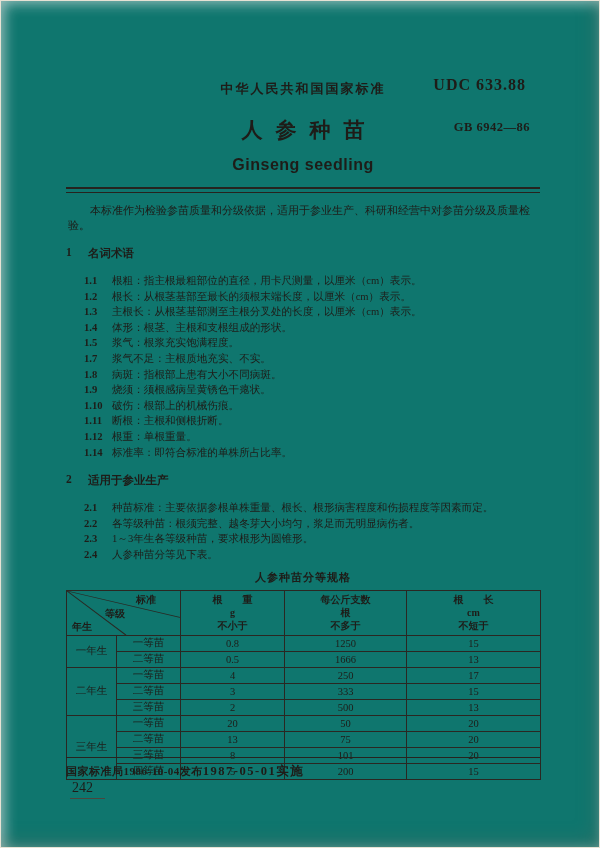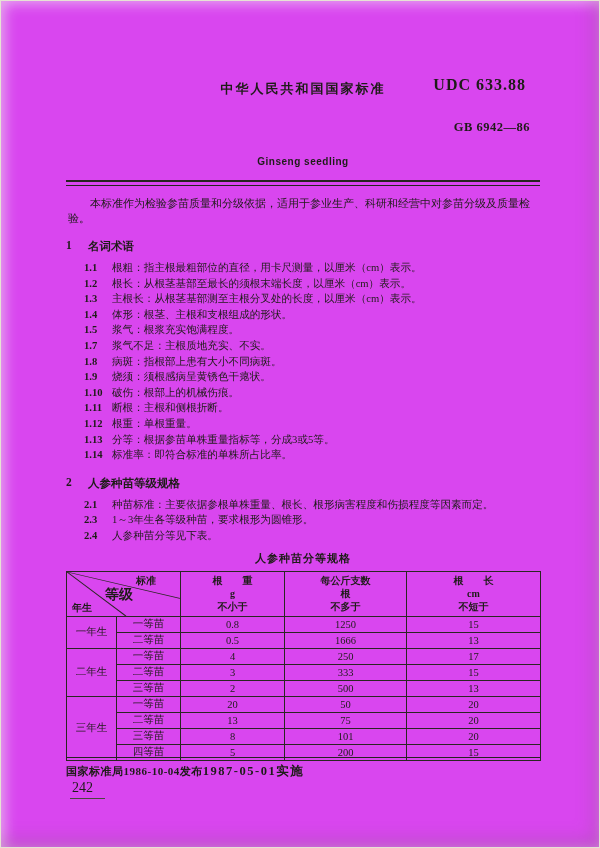--- a/index.html
+++ b/index.html
@@ -3,57 +3,57 @@
 <meta charset="utf-8">
 <style>
   html,body{margin:0;padding:0;}
   body{
     width:600px;height:848px;position:relative;overflow:hidden;
     background:#d9d6cc;
     font-family:"Liberation Serif","DejaVu Serif",serif;
   }
   .page{
     position:absolute;inset:0;
-    background:#d946ef;color:#1e1c18;
+    background:#0f766e;color:#1e1c18;
     box-shadow:inset 0 0 0 1px #e7e2d4, inset -6px -8px 18px rgba(110,105,90,.25), inset 4px 3px 14px rgba(255,255,255,.6);
   }
   .content{padding:80px 60px 0 66px;position:relative;}
 
   
   .hdr-row{position:relative;text-align:center;font-weight:bold;font-size:13px;letter-spacing:2px;}
   .udc{position:absolute;right:14px;top:-4px;font-size:16px;letter-spacing:1px;font-weight:bold;}
   .title-row{position:relative;margin-top:18px;text-align:center;height:28px;}
   .doc-title{display:inline-block;margin:0;font-size:21px;font-weight:bold;letter-spacing:13px;padding-left:13px;}
   .std-no{position:absolute;right:10px;top:4px;font-size:12.5px;font-weight:bold;letter-spacing:.5px;}
-  .subtitle{margin-top:12px;text-align:center;font-weight:bold;font-size:10px;letter-spacing:.5px;font-family:"Liberation Sans","DejaVu Sans",sans-serif;}
+  .subtitle{margin-top:12px;text-align:center;font-weight:bold;font-size:16px;letter-spacing:.5px;font-family:"Liberation Sans","DejaVu Sans",sans-serif;}
   .rule{margin-top:13px;border-top:2.5px solid #26231e;border-bottom:1px solid #26231e;height:3px;}
 
   
   .intro{margin:10px 2px 0;font-size:11px;line-height:15px;text-indent:2em;}
 
   
   .sec-h{margin:13px 0 0;font-size:11.5px;font-weight:bold;display:flex;}
   .sec-no{width:22px;flex:none;}
-  .term-list{margin-top:6px;}
+  .term-list{margin-top:12px;}
   .term-item{display:flex;font-size:10.6px;line-height:15.6px;padding-left:18px;}
   .term-no{flex:none;width:28px;font-weight:bold;}
   .term-text{flex:1;}
 
   
   .tbl-caption{margin-top:7px;text-align:center;font-size:11px;font-weight:bold;letter-spacing:1px;}
   .grade-table{width:100%;border-collapse:collapse;table-layout:fixed;margin-top:5px;font-size:10.5px;}
   .grade-table th,.grade-table td{border:1px solid #2a2722;text-align:center;padding:0;}
   .grade-table td{height:15px;}
   .grade-table thead th{height:44px;vertical-align:middle;font-weight:bold;font-size:10px;line-height:13px;}
   .c-year{width:50px;}.c-grade{width:64px;}.c-weight{width:104px;}.c-count{width:122px;}.c-length{width:134px;}
   .corner{position:relative;padding:0;}
   .diag{position:absolute;inset:0;width:100%;height:100%;display:block;}
   .diag line{stroke:#2a2722;stroke-width:1.3;}
   .c-top{position:absolute;top:2px;right:24px;font-size:10px;font-weight:bold;}
-  .c-mid{position:absolute;top:16px;left:38px;font-size:14px;font-weight:bold;}
+  .c-mid{position:absolute;top:16px;left:38px;font-size:10px;font-weight:bold;}
   .c-bot{position:absolute;bottom:2px;left:5px;font-size:10px;font-weight:bold;}
   .hdr-line{display:block;}
 
   
   .footer-rule{position:absolute;left:66px;right:60px;top:757px;border-top:1.5px solid #26231e;}
   .footer-row{position:absolute;left:66px;right:60px;top:763px;display:flex;justify-content:flex-start;align-items:baseline;font-weight:bold;}
   .issued{font-size:11px;letter-spacing:.5px;}
   .implemented{font-size:12.5px;letter-spacing:1.5px;}
   .page-no{position:absolute;left:70px;top:780px;font-size:14px;border-bottom:1.5px solid #4a463e;padding:0 12px 2px 2px;}
 </style>
@@ -62,20 +62,21 @@
 
 <div class="page">
   <div class="content">
 
     <div class="hdr-row">
       <span>中华人民共和国国家标准</span>
       <span class="udc">UDC 633.88</span>
     </div>
 
     <div class="title-row">
+      <h1 class="doc-title">人参种苗</h1>
       <span class="std-no">GB 6942—86</span>
     </div>
 
     <div class="subtitle">Ginseng seedling</div>
 
     <div class="rule"></div>
 
     <p class="intro">本标准作为检验参苗质量和分级依据，适用于参业生产、科研和经营中对参苗分级及质量检验。</p>
 
     <h2 class="sec-h">
@@ -133,42 +134,42 @@
         <div class="term-item">
           <span class="term-no">1.11</span>
           <span class="term-text">断根：主根和侧根折断。</span>
         </div>
 
         <div class="term-item">
           <span class="term-no">1.12</span>
           <span class="term-text">根重：单根重量。</span>
         </div>
 
-        <div class="term-item">
-          <span class="term-no">1.13</span>
-          <span class="term-text">分等：根据参苗单株重量指标等，分成3或5等。</span>
-        </div>
 
         <div class="term-item">
           <span class="term-no">1.14</span>
           <span class="term-text">标准率：即符合标准的单株所占比率。</span>
         </div>
       </div>
 
     <h2 class="sec-h">
       <span class="sec-no">2</span>
-      <span>人参种苗等级规格</span>
+      <span>适用于参业生产</span>
     </h2>
     <div class="term-list">
 
         <div class="term-item">
           <span class="term-no">2.1</span>
           <span class="term-text">种苗标准：主要依据参根单株重量、根长、根形病害程度和伤损程度等因素而定。</span>
         </div>
 
+        <div class="term-item">
+          <span class="term-no">2.2</span>
+          <span class="term-text">各等级种苗：根须完整、越冬芽大小均匀，浆足而无明显病伤者。</span>
+        </div>
 
         <div class="term-item">
           <span class="term-no">2.3</span>
           <span class="term-text">1～3年生各等级种苗，要求根形为圆锥形。</span>
         </div>
 
         <div class="term-item">
           <span class="term-no">2.4</span>
           <span class="term-text">人参种苗分等见下表。</span>
         </div>

